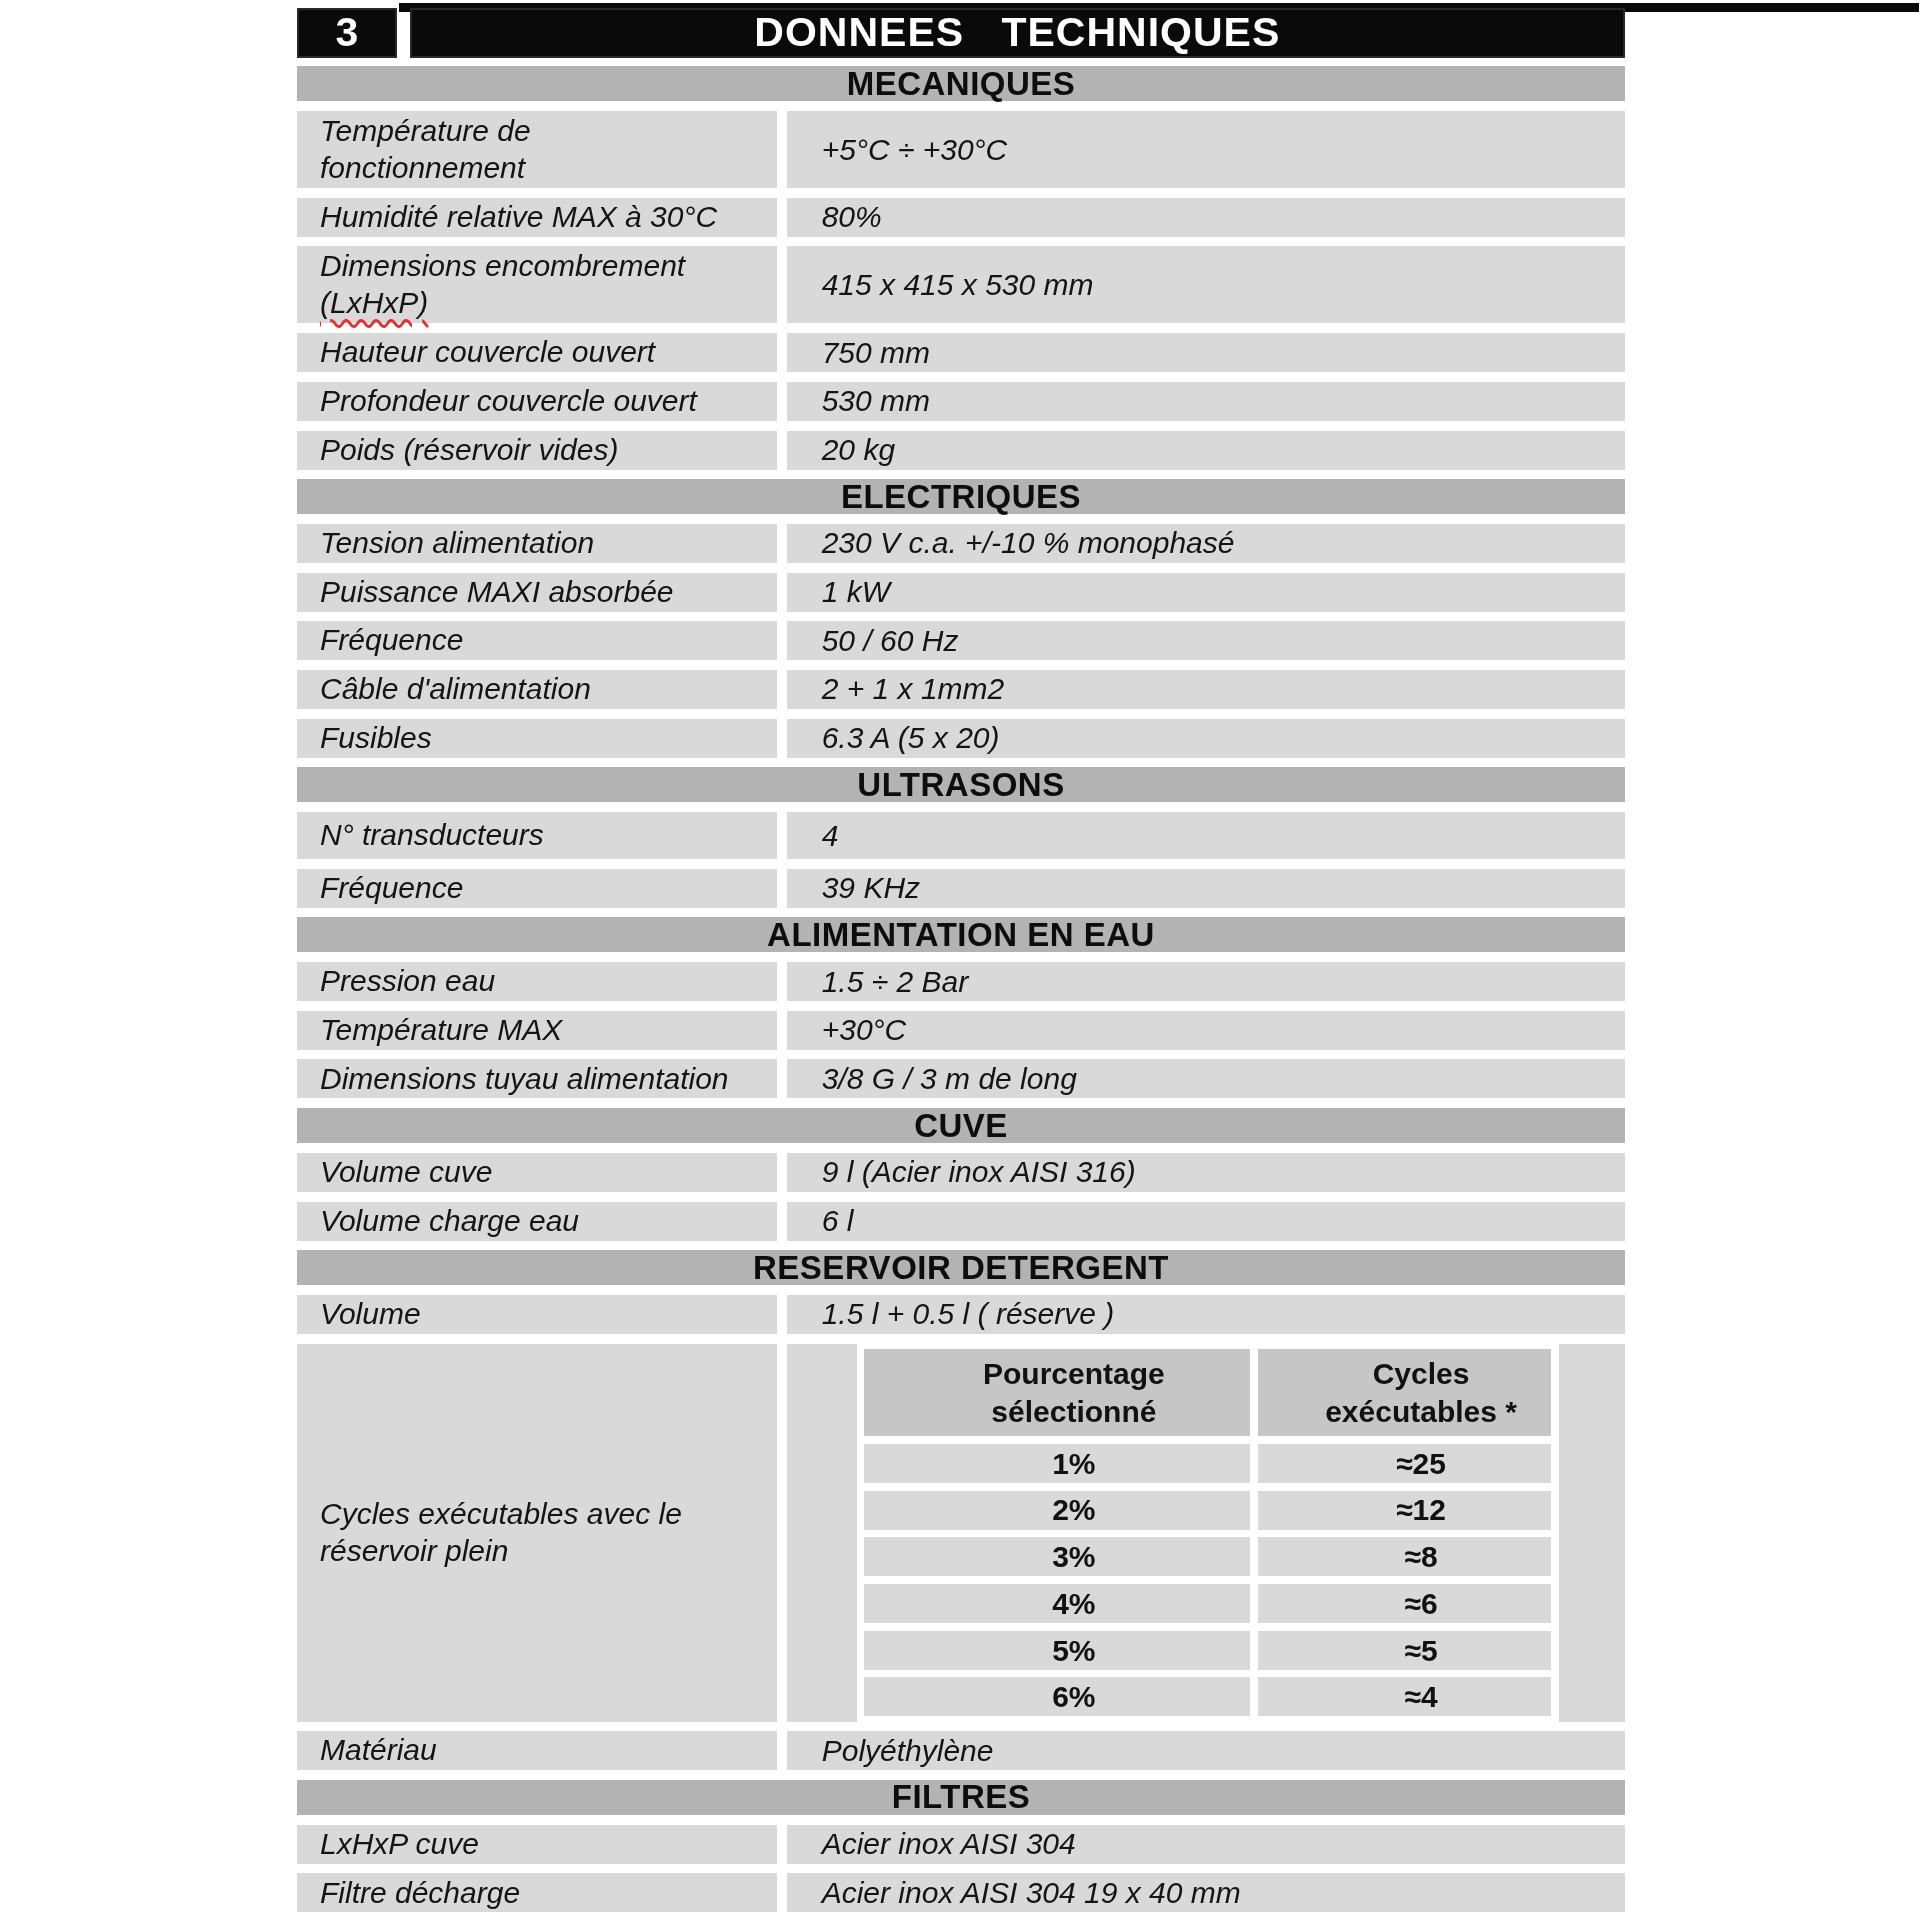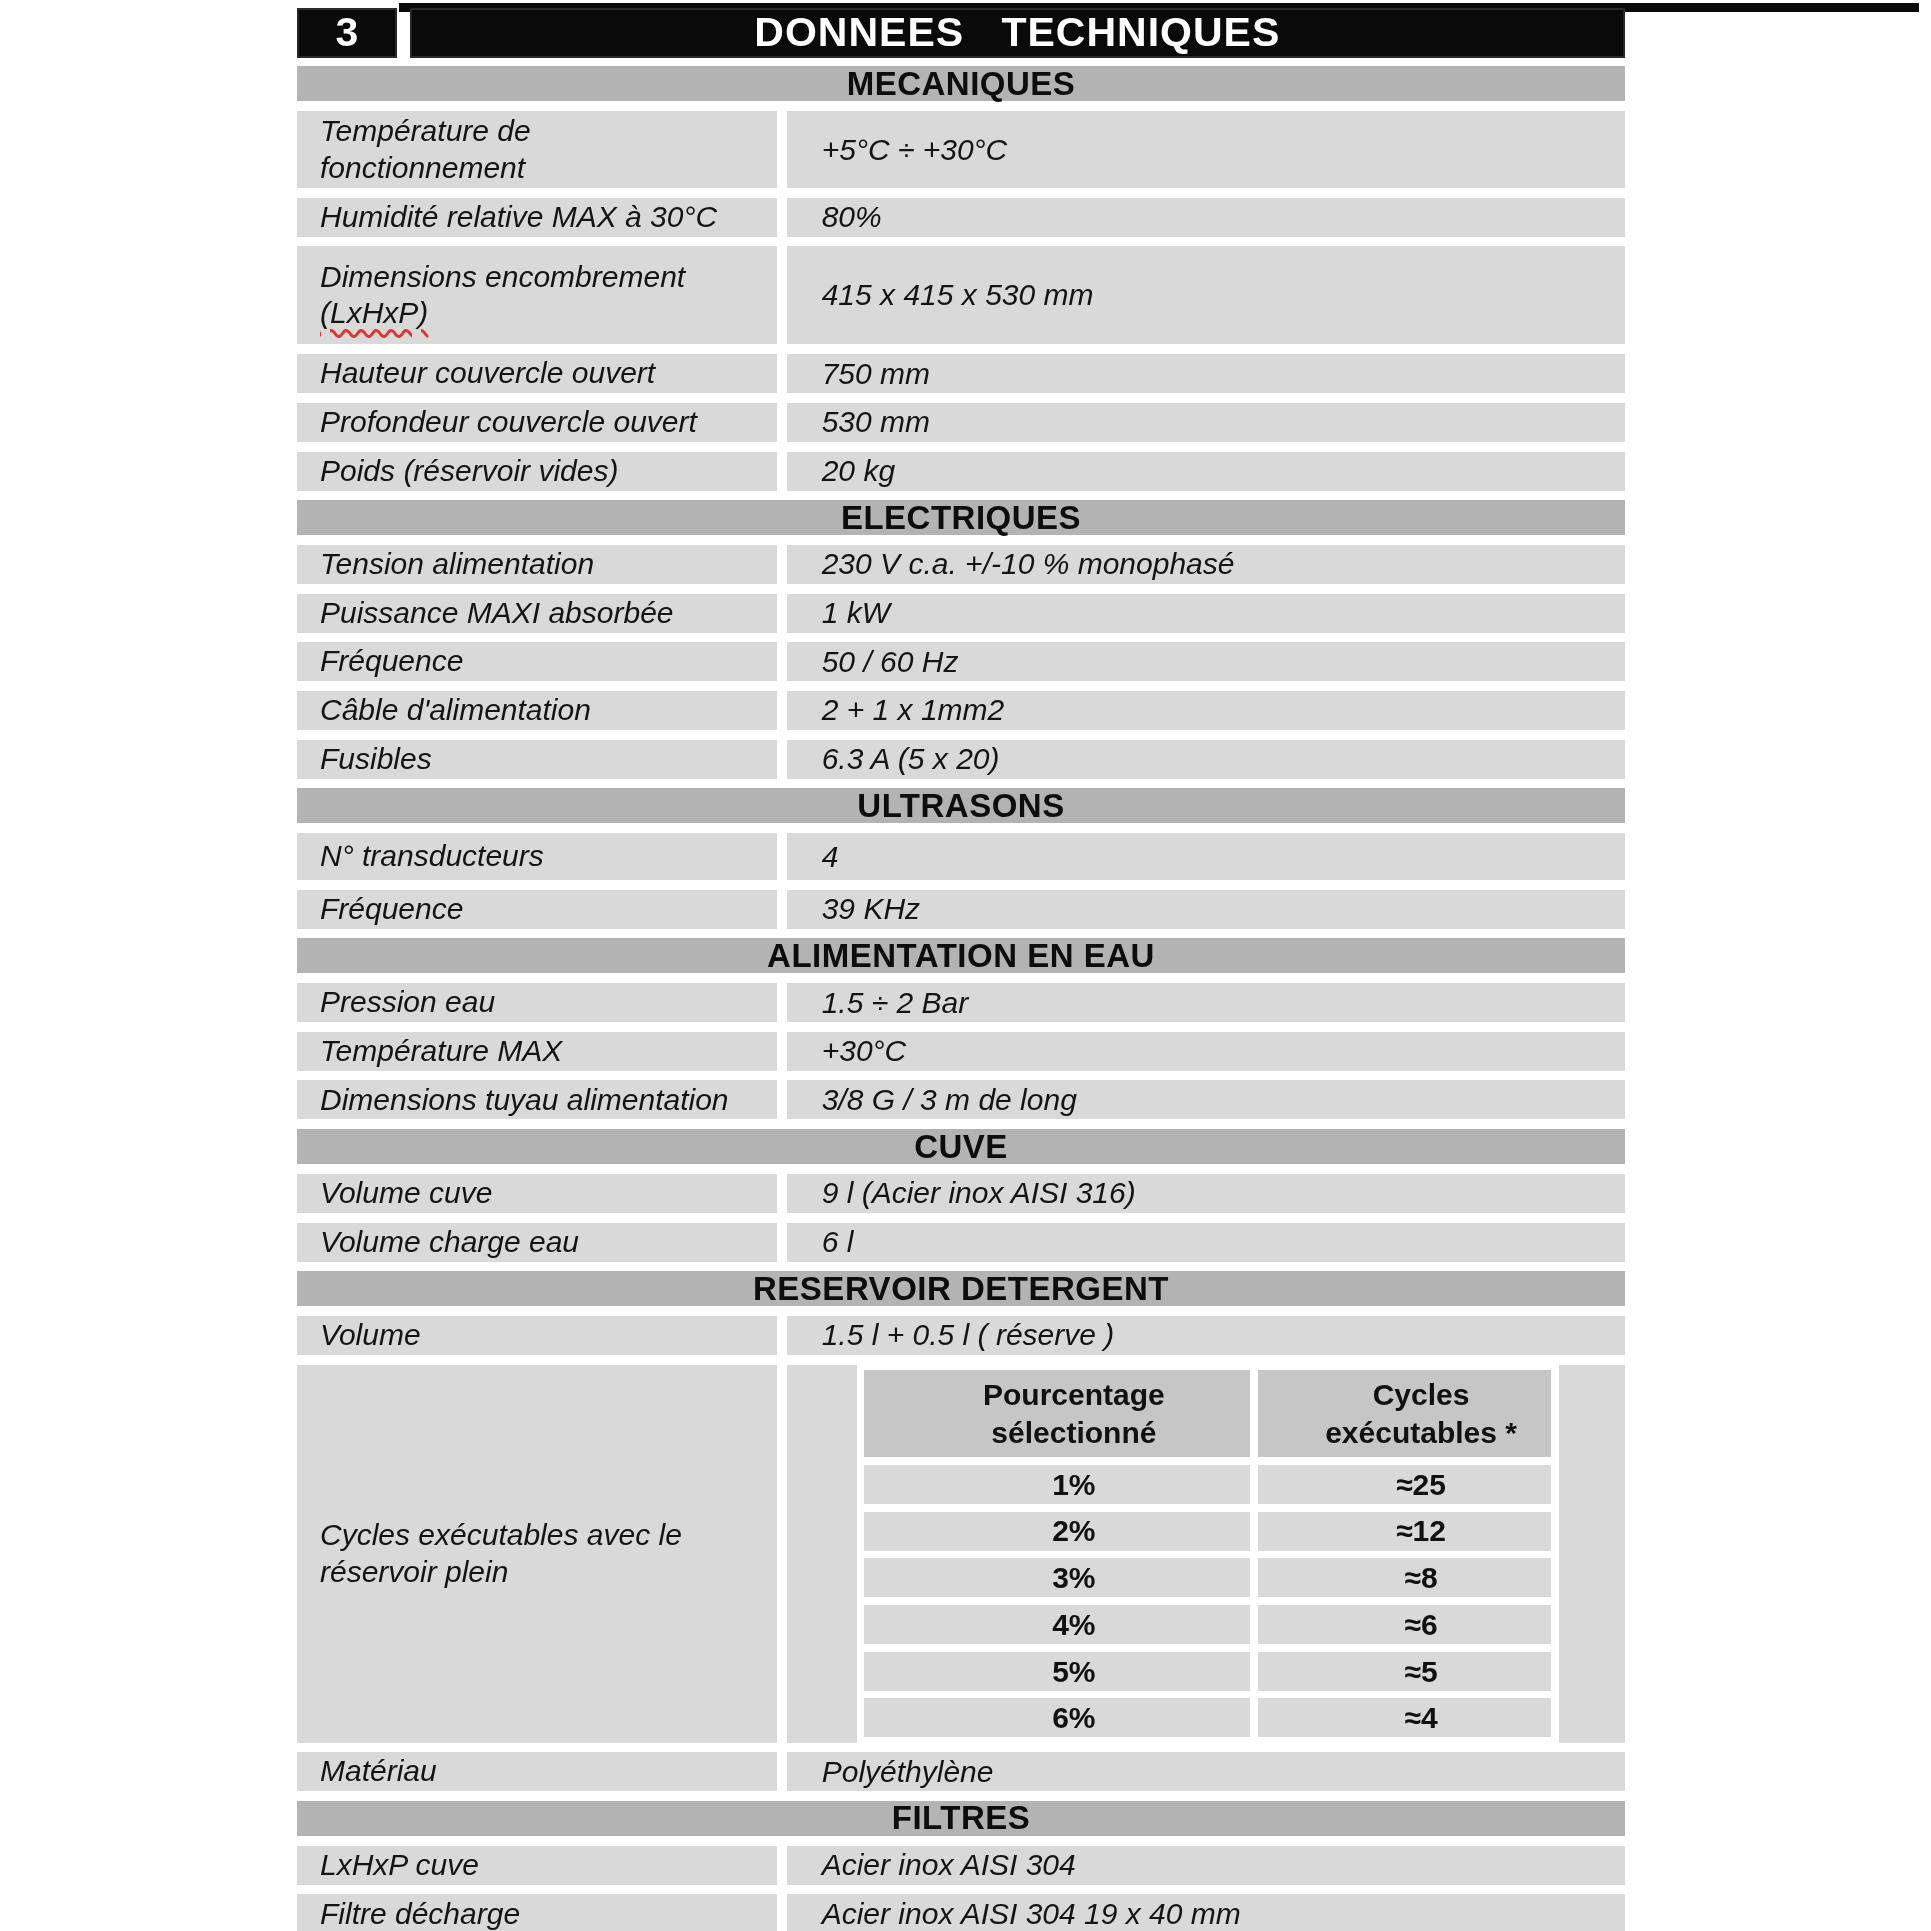--- a/index.html
+++ b/index.html
@@ -56,21 +56,21 @@
             <div><span>fonctionnement</span></div>
           </div>
           <div class="cell value">+5°C ÷ +30°C</div>
         </div>
         <div class="row" style="height: 39px;">
           <div class="cell label">
             <div><span>Humidité relative MAX à 30°C</span></div>
           </div>
           <div class="cell value">80%</div>
         </div>
-        <div class="row" style="height: 98px;">
+        <div class="row" style="height: 77px;">
           <div class="cell label">
             <div><span>Dimensions encombrement</span></div>
             <div><span class="squiggle">(LxHxP)</span></div>
           </div>
           <div class="cell value">415 x 415 x 530 mm</div>
         </div>
         <div class="row" style="height: 39px;">
           <div class="cell label">
             <div><span>Hauteur couvercle ouvert</span></div>
           </div>

